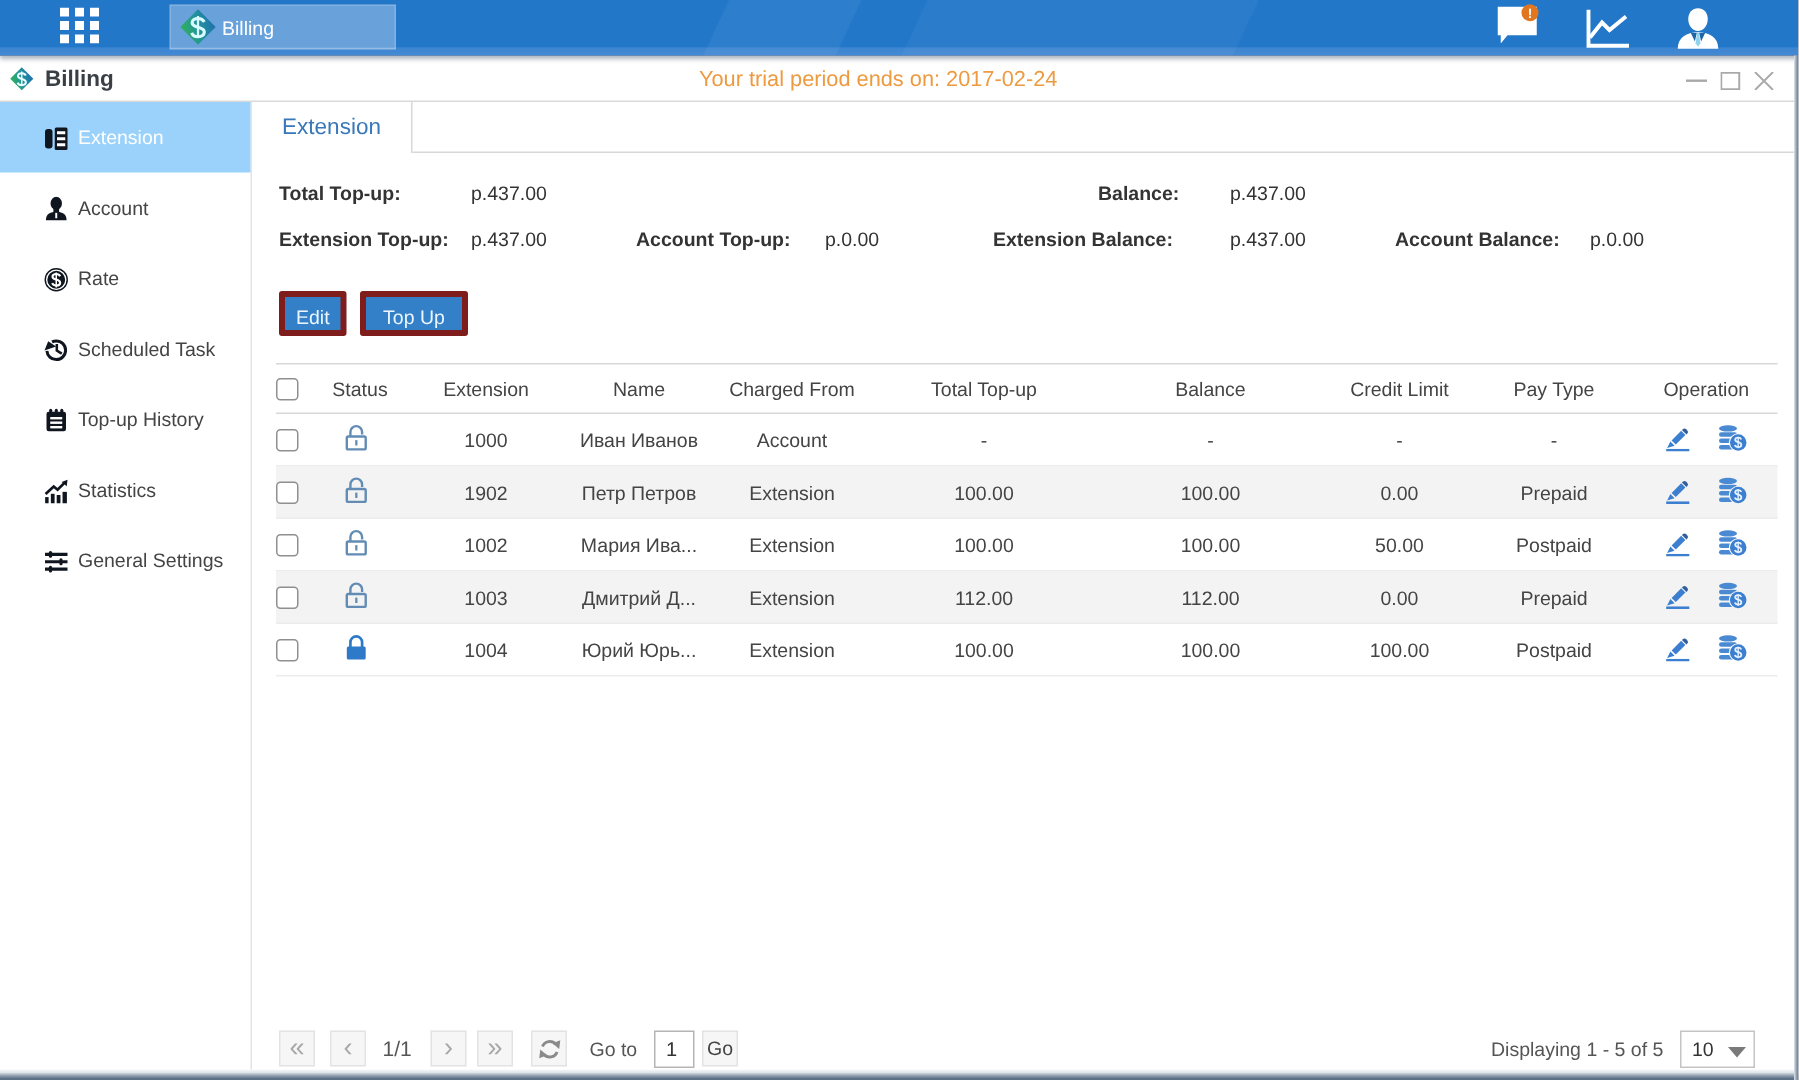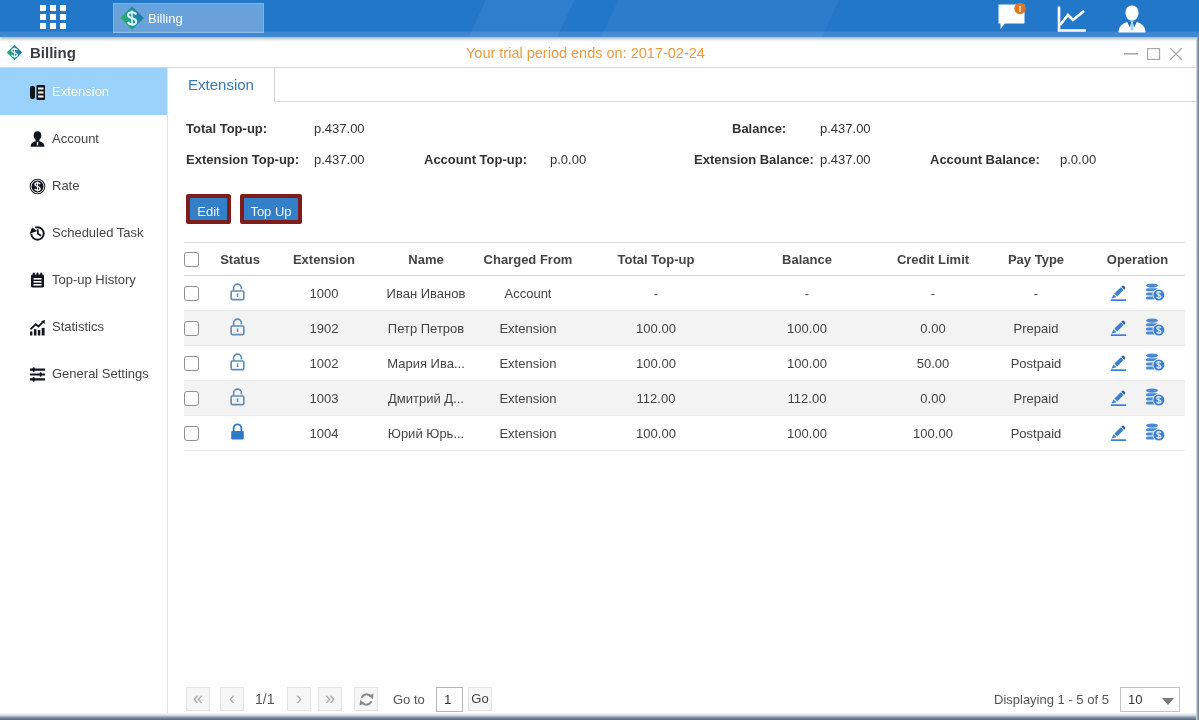--- a/index.html
+++ b/index.html
@@ -44,34 +44,34 @@
 
 .lab { position:absolute; font-weight:bold; color:#333; }
 .val { position:absolute; color:#333; }
 
 .btn { position:absolute; top:126px; height:30px; background:#3380c8; border:4px solid #7f1d1d;
   border-radius:2px; color:#ebf5fd; font-size:13px; text-align:center; line-height:28px; }
 
 
 #tbl { position:absolute; left:16px; top:174px; width:1001px; }
 table { border-collapse:collapse; width:1001px; table-layout:fixed; }
-th { font-weight:bold; color:#444; font-size:13px; height:33px;
+th { font-weight:normal; color:#444; font-size:13px; height:33px;
   border-top:1px solid #d8d8d8; border-bottom:1px solid #d8d8d8; text-align:center; }
 td { height:35px; text-align:center; color:#444; font-size:13px; border-bottom:1px solid #ececec; }
 tr.odd td { background:#f3f3f3; }
 .cb { display:inline-block; width:15px; height:15px; border:1px solid #8f8f8f; border-radius:3px; background:#fff; vertical-align:middle; }
 
 
 #pager { position:absolute; left:0; top:619px; width:1031px; height:33px; }
 .pbtn { position:absolute; top:0; height:24px; background:#f6f6f6; border:1px solid #e3e3e3;
   text-align:center; color:#a8a8a8; font-size:16px; }
 .ptxt { position:absolute; top:5px; color:#555; }
 #goinput { position:absolute; top:0; width:27px; height:25px; border:1px solid #b5b5b5; background:#fff;
   padding-left:7px; line-height:23px; color:#333; }
-#dd { position:absolute; top:0; left:952px; width:60px; height:25px; border:1px solid #c4c4c4; background:#fff; }
+#dd { position:absolute; top:0; left:952px; width:50px; height:25px; border:1px solid #c4c4c4; background:#fff; }
 #dd .num { position:absolute; left:7px; top:4px; color:#333; }
 #dd .tri { position:absolute; right:5px; top:10px; width:0; height:0;
   border-left:6px solid transparent; border-right:6px solid transparent; border-top:7px solid #7a7a7a; }
 
 
 #redge { position:absolute; left:1196px; top:37px; width:3px; height:683px;
   background:linear-gradient(to right,#dfe6ec,#98a7b7,#61758a); z-index:60; }
 #bstrip { position:absolute; left:0; top:713px; width:1199px; height:7px;
   background:linear-gradient(to bottom, #f5f8fa 0px, #dde4ea 2px, #93a3b2 4px, #5d7187 6px, #596d83 7px); }
 </style>
@@ -256,27 +256,27 @@
 
     <div class="lab" style="left:18px; top:53px;">Total Top-up:</div>
     <div class="val" style="left:146px; top:53px;">p.437.00</div>
     <div class="lab" style="left:527px; top:53px;margin-left:37px;">Balance:</div>
     <div class="val" style="left:652px; top:53px;">p.437.00</div>
 
     <div class="lab" style="left:18px; top:84px;">Extension Top-up:</div>
     <div class="val" style="left:146px; top:84px;">p.437.00</div>
     <div class="lab" style="left:256px; top:84px;">Account Top-up:</div>
     <div class="val" style="left:382px; top:84px;">p.0.00</div>
-    <div class="lab" style="left:526px; top:84px;">Extension Balance:</div>
+    <div class="lab" style="left:494px; top:84px;">Extension Balance:</div>
     <div class="val" style="left:652px; top:84px;">p.437.00</div>
     <div class="lab" style="left:762px; top:84px;">Account Balance:</div>
     <div class="val" style="left:892px; top:84px;">p.0.00</div>
 
     <div class="btn" style="left:18px; width:45px;">Edit</div>
-    <div class="btn" style="left:72px; width:62px;">Top Up</div>
+    <div class="btn" style="left:72px; width:72px;">Top Up</div>
 
     <div id="tbl">
       <table>
         <colgroup>
           <col style="width:26px">
             <col style="width:60px">
             <col style="width:108px">
             <col style="width:96px">
           <col style="width:108px">
             <col style="width:148px">

